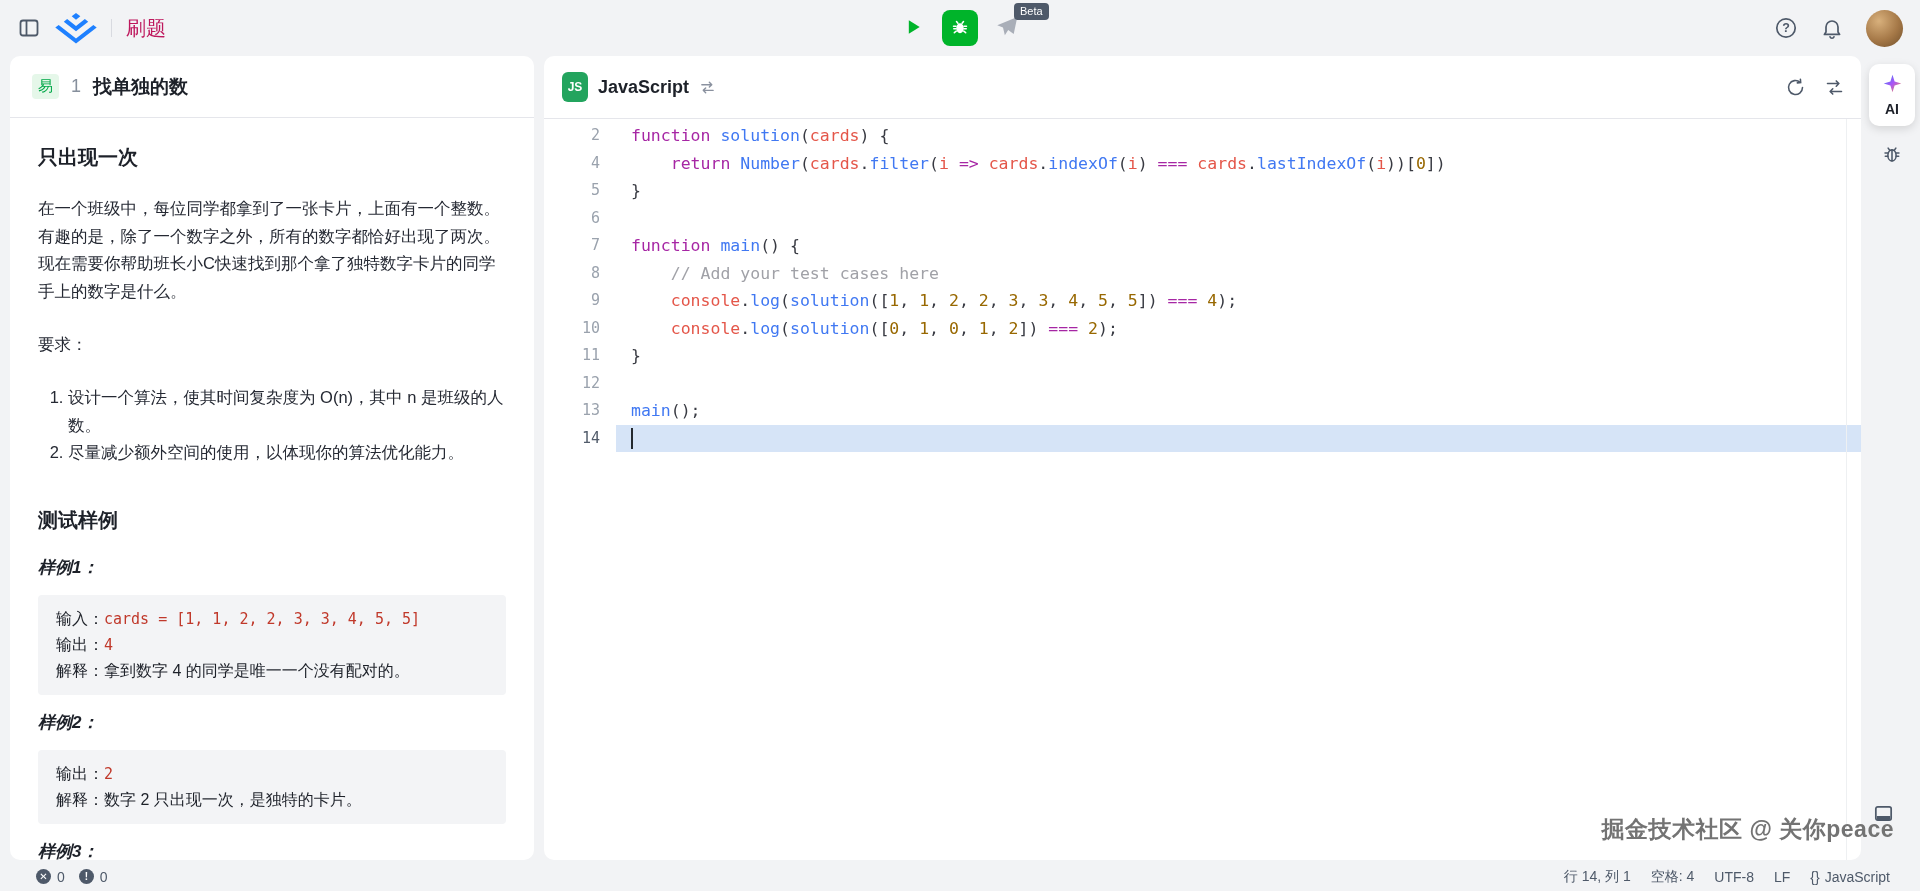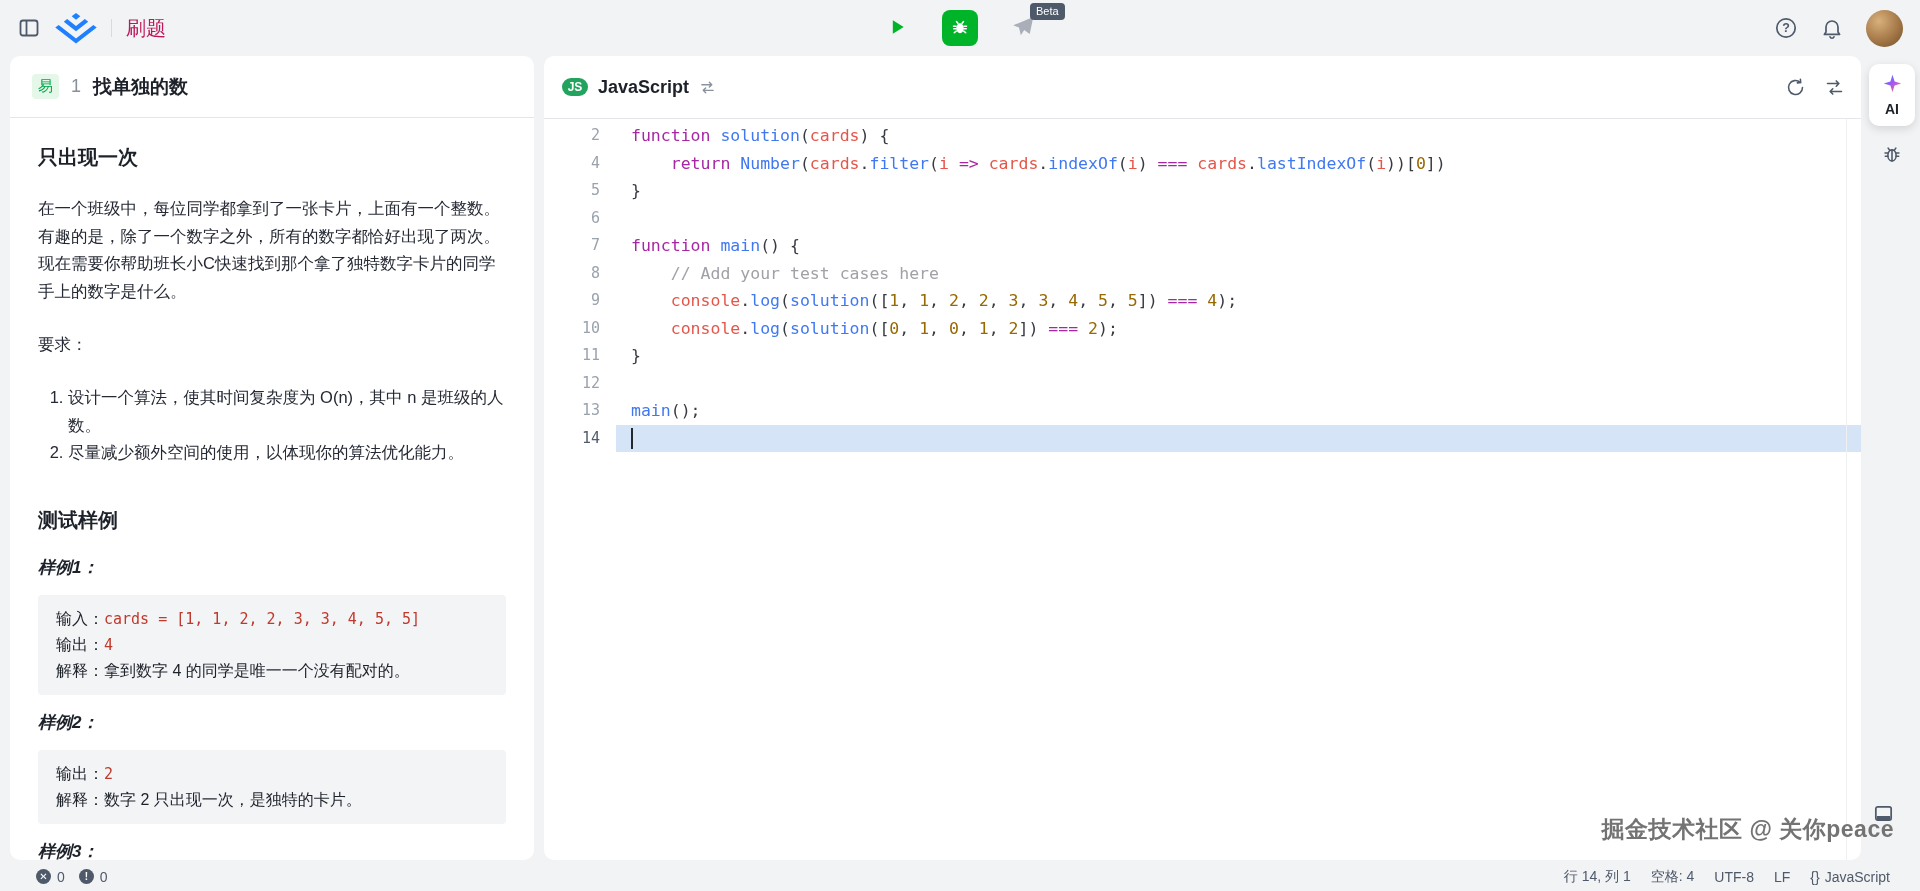--- a/index.html
+++ b/index.html
@@ -7,21 +7,21 @@
   html,body{width:1920px;height:891px}
   body{background:#f2f3f5;font-family:"Liberation Sans","DejaVu Sans",sans-serif;color:#1d2129;overflow:hidden}
   .stage{position:relative;width:1920px;height:891px}
   .icon-btn{display:inline-flex;align-items:center;justify-content:center;background:none;border:none;cursor:pointer}
 
   
   .topbar{position:absolute;top:0;left:0;right:0;height:56px;display:flex;align-items:center;padding:0 17px}
   .tb-left{display:flex;align-items:center;gap:14px}
   .tb-divider{width:1px;height:18px;background:#d8dae0}
   .tb-title{font-size:20px;color:#be185d;font-weight:500;cursor:pointer}
-  .tb-center{position:absolute;left:50%;transform:translateX(-50%);display:flex;align-items:center;gap:27px;height:56px}
+  .tb-center{position:absolute;left:50%;transform:translateX(-50%);display:flex;align-items:center;gap:11px;height:56px}
   .btn-plain{width:36px;height:36px;border:none;background:transparent;border-radius:8px;display:flex;align-items:center;justify-content:center;cursor:pointer}
   .btn-green{width:36px;height:36px;border:none;background:#00b42a;border-radius:8px;display:flex;align-items:center;justify-content:center;cursor:pointer}
   .submit-wrap{position:relative;display:flex}
   .beta-badge{position:absolute;top:-7px;left:25px;background:#4e5969;color:#fff;font-size:11px;line-height:1;padding:3px 6px;border-radius:4px;white-space:nowrap}
   .tb-right{margin-left:auto;display:flex;align-items:center;gap:22px}
   .avatar{width:37px;height:37px;border-radius:50%;background:radial-gradient(circle at 35% 30%,#d8b07c,#a57847 55%,#6f4e2a);cursor:pointer;border:none}
 
   
   .problem-card{position:absolute;left:10px;top:56px;width:524px;height:804px;background:#fff;border-radius:10px;overflow:hidden}
   .editor-card{position:absolute;left:544px;top:56px;width:1317px;height:804px;background:#fff;border-radius:10px;overflow:hidden}
@@ -39,21 +39,21 @@
   .req-list{margin:0 0 40px 0;padding-left:30px}
   .req-list li{font-size:16.5px;line-height:27.5px;color:#252933}
   .sample-label{font-size:17px;font-weight:700;font-style:italic;color:#1d2129;margin-bottom:16px}
   .sample-block{background:#f3f4f6;border-radius:4px;padding:11px 18px;margin-bottom:16px}
   .sample-row{font-size:16px;line-height:26px;color:#1d2129}
   .sample-code{font-family:"DejaVu Sans Mono","Liberation Mono",monospace;font-size:15px;color:#c0392b}
   .sample-text{color:#1d2129}
 
   
   .editor-header{height:63px;display:flex;align-items:center;gap:10px;padding:0 16px 0 18px;border-bottom:1px solid #e5e6eb}
-  .lang-icon{width:26px;height:18px;border-radius:13px;background:#23a45e;color:#fff;font-size:12px;font-weight:700;display:flex;align-items:center;justify-content:center}
+  .lang-icon{width:26px;height:30px;border-radius:6px;background:#23a45e;color:#fff;font-size:12px;font-weight:700;display:flex;align-items:center;justify-content:center}
   .lang-name{font-size:18px;font-weight:600;color:#1d2129}
   .editor-header-right{margin-left:auto;display:flex;align-items:center;gap:18px}
   .code-area{position:relative;padding-top:3px}
   .code-row{display:flex;height:27.5px}
   .gutter{flex:none;width:72px;padding-right:16px;text-align:right;font-family:"DejaVu Sans Mono","Liberation Mono",monospace;font-size:15px;line-height:27.5px;color:#9aa2ad}
   .code-row.current .gutter{color:#525c6b}
   .code-content{flex:1;padding-left:15px;white-space:pre;font-family:"DejaVu Sans Mono","Liberation Mono",monospace;font-size:16.5px;line-height:27.5px;color:#383a42}
   .code-row.current .code-content{background:#d6e4f7}
   .cursor{display:inline-block;width:2px;height:21px;background:#24292f;vertical-align:-5px}
   .tk-k{color:#a626a4}.tk-f{color:#4078f2}.tk-v{color:#e45649}.tk-n{color:#986801}

